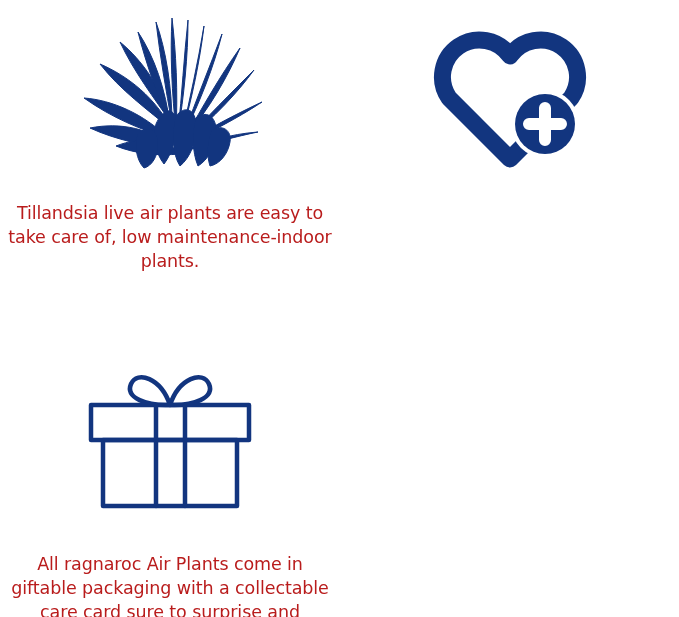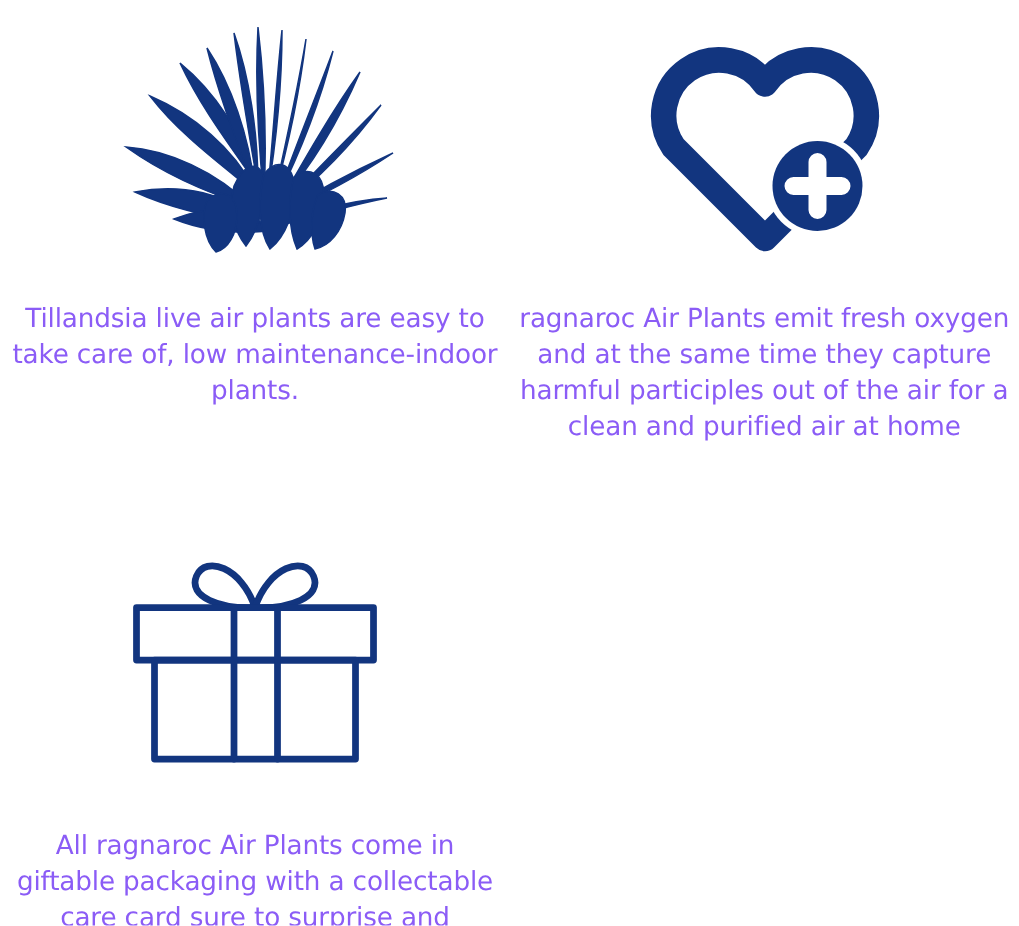--- a/index.html
+++ b/index.html
@@ -42,21 +42,21 @@
     align-items: center;
     justify-content: center;
     flex: 0 0 auto;
   }
   .icon-wrap svg { display: block; }
 
   .feature-text {
     text-align: center;
     font-size: 17.5px;
     line-height: 24px;
-    color: #8b5cf6;
+    color: #b91c1c;
     letter-spacing: -0.1px;
     margin: 0;
   }
 
   .cell-tl .icon-wrap { height: 160px; margin-top: 2px; }
   .cell-tl .feature-text { margin-top: 27px; width: 336px; }
 
   .cell-tr .icon-wrap { height: 160px; margin-top: 2px; }
   .cell-tr .feature-text { margin-top: 27px; width: 330px; }
 
@@ -108,21 +108,20 @@
 
   <div class="feature-cell cell-tr">
     <div class="icon-wrap">
       <svg width="170" height="160" viewBox="0 0 170 160" aria-hidden="true">
         <path d="M85 145 L24 84 A36 36 0 0 1 85 42 A36 36 0 0 1 146 84 L85 145 Z" fill="none" stroke="#12357F" stroke-width="17" stroke-linejoin="round" stroke-linecap="round"></path>
         <circle cx="120" cy="110" r="34" fill="#ffffff"></circle>
         <circle cx="120" cy="110" r="30" fill="#12357F"></circle>
         <path d="M120 94 L120 126 M104 110 L136 110" stroke="#ffffff" stroke-width="12" stroke-linecap="round"></path>
       </svg>
     </div>
-    <p class="feature-text">ragnaroc Air Plants emit fresh oxygen and at the same time they capture harmful participles out of the air for a clean and purified air at home</p>
   </div>
 
   <div class="feature-cell cell-bl">
     <div class="icon-wrap">
       <svg width="190" height="150" viewBox="0 0 190 150" aria-hidden="true">
         <g fill="none" stroke="#12357F" stroke-width="4.5" stroke-linejoin="round" stroke-linecap="round">
 
           <path d="M95 45 C86 18 62 10 56 24 C50 38 72 46 95 45 Z"></path>
           <path d="M95 45 C104 18 128 10 134 24 C140 38 118 46 95 45 Z"></path>
 

